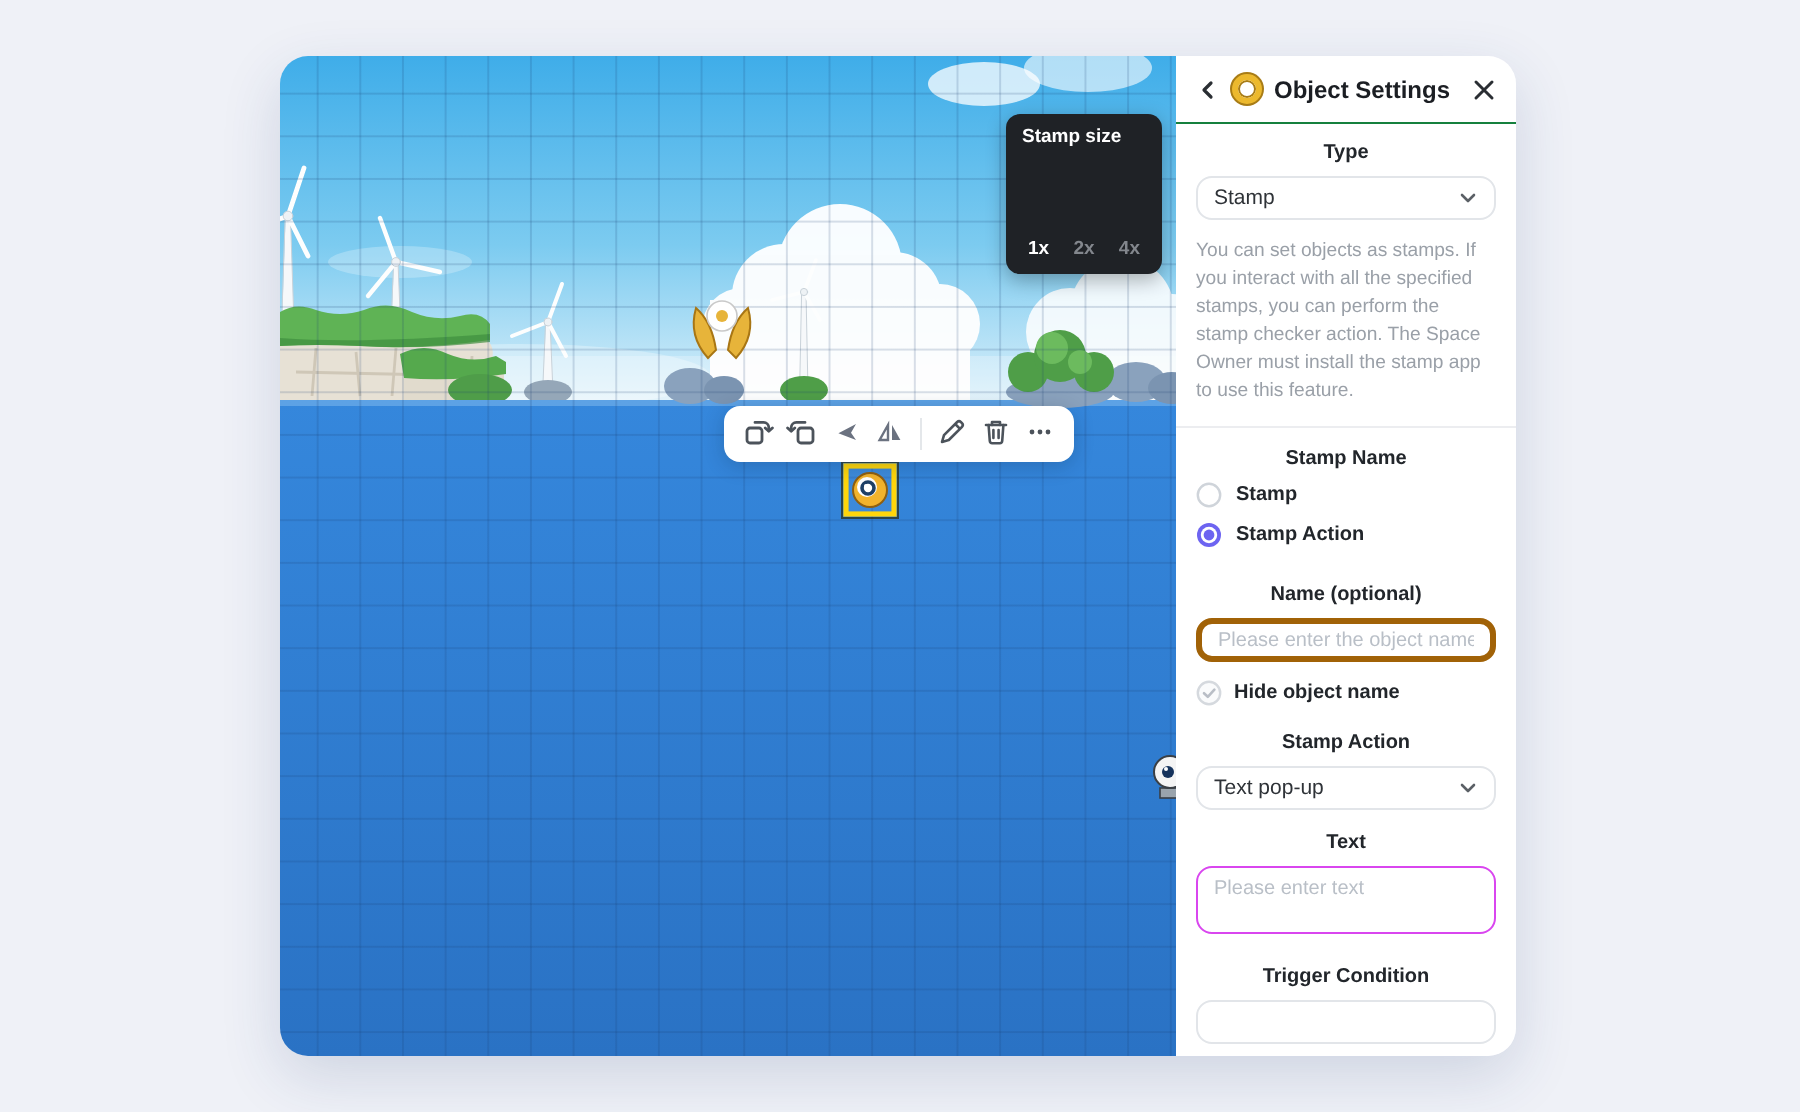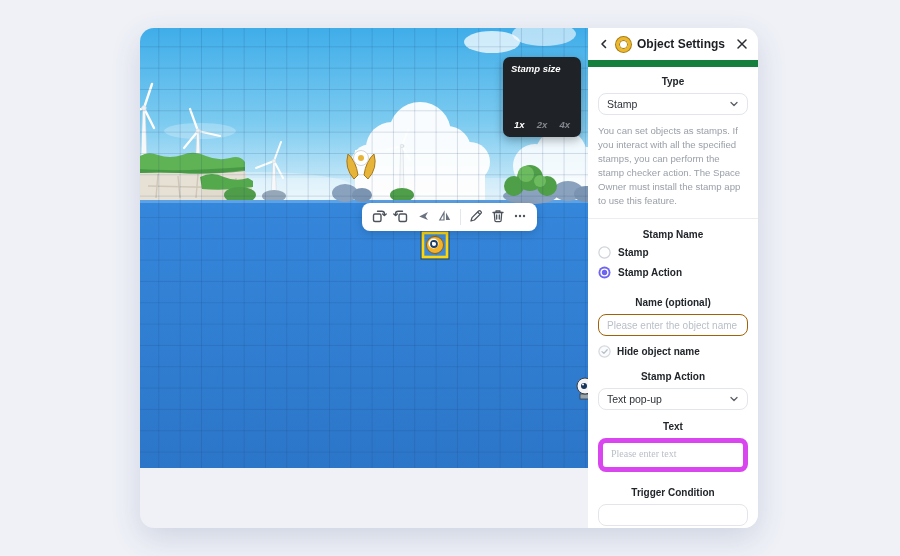--- a/index.html
+++ b/index.html
@@ -4,21 +4,21 @@
 <style>
   * { margin:0; padding:0; box-sizing:border-box; }
   html,body { width:900px; height:556px; overflow:hidden; }
   body { background:#eff1f7; font-family:"Liberation Sans", sans-serif; position:relative; }
 
   .window { position:absolute; left:140px; top:28px; width:618px; height:500px;
             display:flex; border-radius:14px; overflow:hidden;
             box-shadow:0 10px 30px rgba(40,60,120,0.16); }
 
   
-  .canvas { position:relative; width:448px; height:440px; overflow:hidden; flex:0 0 448px;font-style:italic; }
+  .canvas { position:relative; width:448px; height:500px; overflow:hidden; flex:0 0 448px; }
   .scene, .sprites { position:absolute; inset:0; }
   .gridlayer { position:absolute; inset:0; z-index:2; pointer-events:none;
     background-image:
       linear-gradient(to right, rgba(23,58,110,0.16) 1px, transparent 1px),
       linear-gradient(to bottom, rgba(23,58,110,0.16) 1px, transparent 1px);
     background-size:21.33px 21.33px; background-position:-3px -3px; }
   .sprites { z-index:3; }
 
   
   .toolbar { position:absolute; left:222px; top:175px; z-index:4; height:28px;
@@ -33,43 +33,43 @@
     background:#1f2226; border-radius:7px; padding:6px 8px 7px;
     box-shadow:0 3px 10px rgba(0,0,0,0.3); }
   .tooltip-title { color:#ffffff; font-size:9.5px; font-weight:700; }
   .tooltip-row { display:flex; justify-content:space-between; margin-top:5px; padding:0 3px; }
   .tt-opt { font-size:9.5px; font-weight:700; color:#83878d; cursor:pointer;margin-top:40px; }
   .tt-opt.active { color:#ffffff; }
 
   
   .panel { width:170px; height:500px; background:#ffffff; display:flex; flex-direction:column; }
   .panel-header { height:34px; flex:0 0 34px; display:flex; align-items:center;
-    padding:16px 10px; border-bottom:7px solid #15803d; gap:6px; }
+    padding:16px 10px; border-bottom:1px solid #15803d; gap:6px; }
   .back-btn, .close-btn { background:none; border:none; padding:0; cursor:pointer;
     display:flex; align-items:center; color:#2a2e33; }
   .panel-title { font-size:12px; font-weight:700; color:#1b1e23; flex:1; }
   .hdr-icon { width:15px; height:15px; border-radius:50%; background:#fff;
     border:3.5px solid #ecb92e; box-shadow:0 0 0 1px #a87c16, inset 0 0 0 1px #a87c16; }
 
   .panel-body { flex:1; padding:9px 10px 6px; overflow:hidden; }
   .f-label { font-size:10px; font-weight:700; color:#22262b; margin-bottom:6px;text-align:center; }
   .select { height:22px; border:1px solid #e2e5e9; border-radius:8px; display:flex;
     align-items:center; padding:0 8px; cursor:pointer; background:#fff; }
   .select span { flex:1; font-size:10.5px; color:#2f3338; }
   .desc { font-size:9.6px; line-height:1.45; color:#9aa0a8; margin-top:9px; }
   .divider { height:1px; background:#ecedf0; margin:11px -10px 10px; }
   .radio-row { display:flex; align-items:center; gap:7px; margin-bottom:7px; cursor:pointer; }
   .radio-label { font-size:10px; font-weight:700; color:#22262b; } .gap-m { height:11px; }
-  .text-input { width:100%; height:22px; border:1px solid #a16207; border-radius:8px;
+  .text-input { width:100%; height:22px; border:3px solid #a16207; border-radius:8px;
     padding:0 8px; font-size:10px; color:#2f3338; font-family:"Liberation Sans",sans-serif; outline:none; }
   .text-input::placeholder, .text-area::placeholder { color:#b9bfc7; }
   .check-row { display:flex; align-items:center; gap:6px; margin:9px 0 2px; cursor:pointer; }
-  .text-area { width:100%; height:34px; border:5px solid #d946ef; border-radius:8px;
+  .text-area { width:100%; height:34px; border:1px solid #d946ef; border-radius:8px;
     padding:5px 8px; font-size:10px; color:#2f3338; resize:none;
-    font-family:Liberation Serif, serif; outline:none; }
+    font-family:Liberation Sans, sans-serif; outline:none; }
 </style>
 </head>
 <body>
 
 <div class="window">
 
   <div class="canvas">
 
     <svg class="scene" width="448" height="500" viewBox="0 0 448 500">
       <defs>

